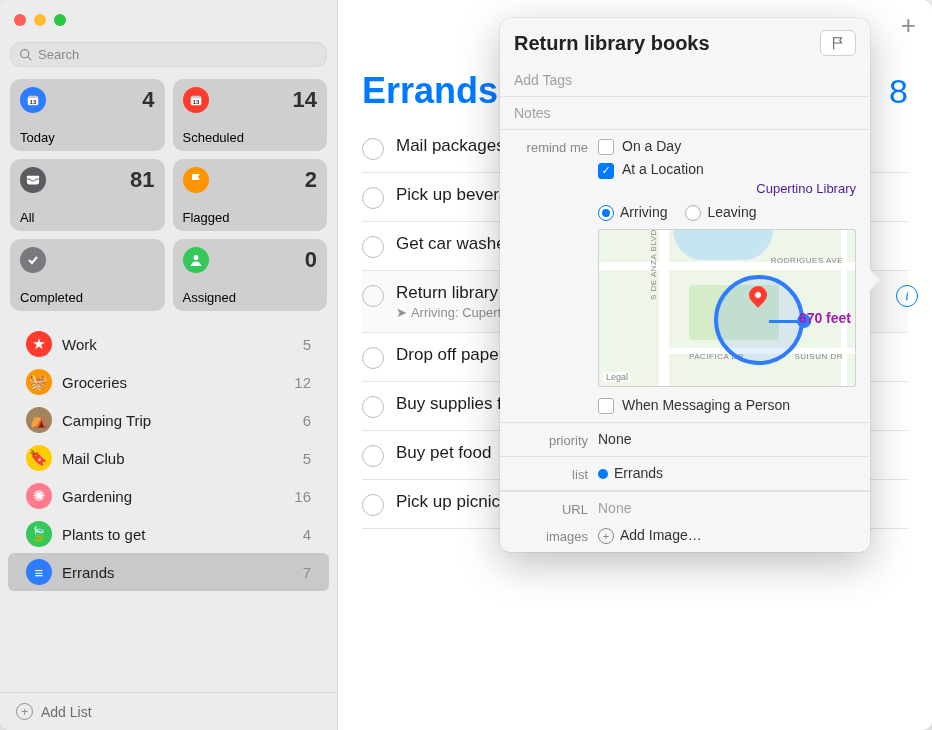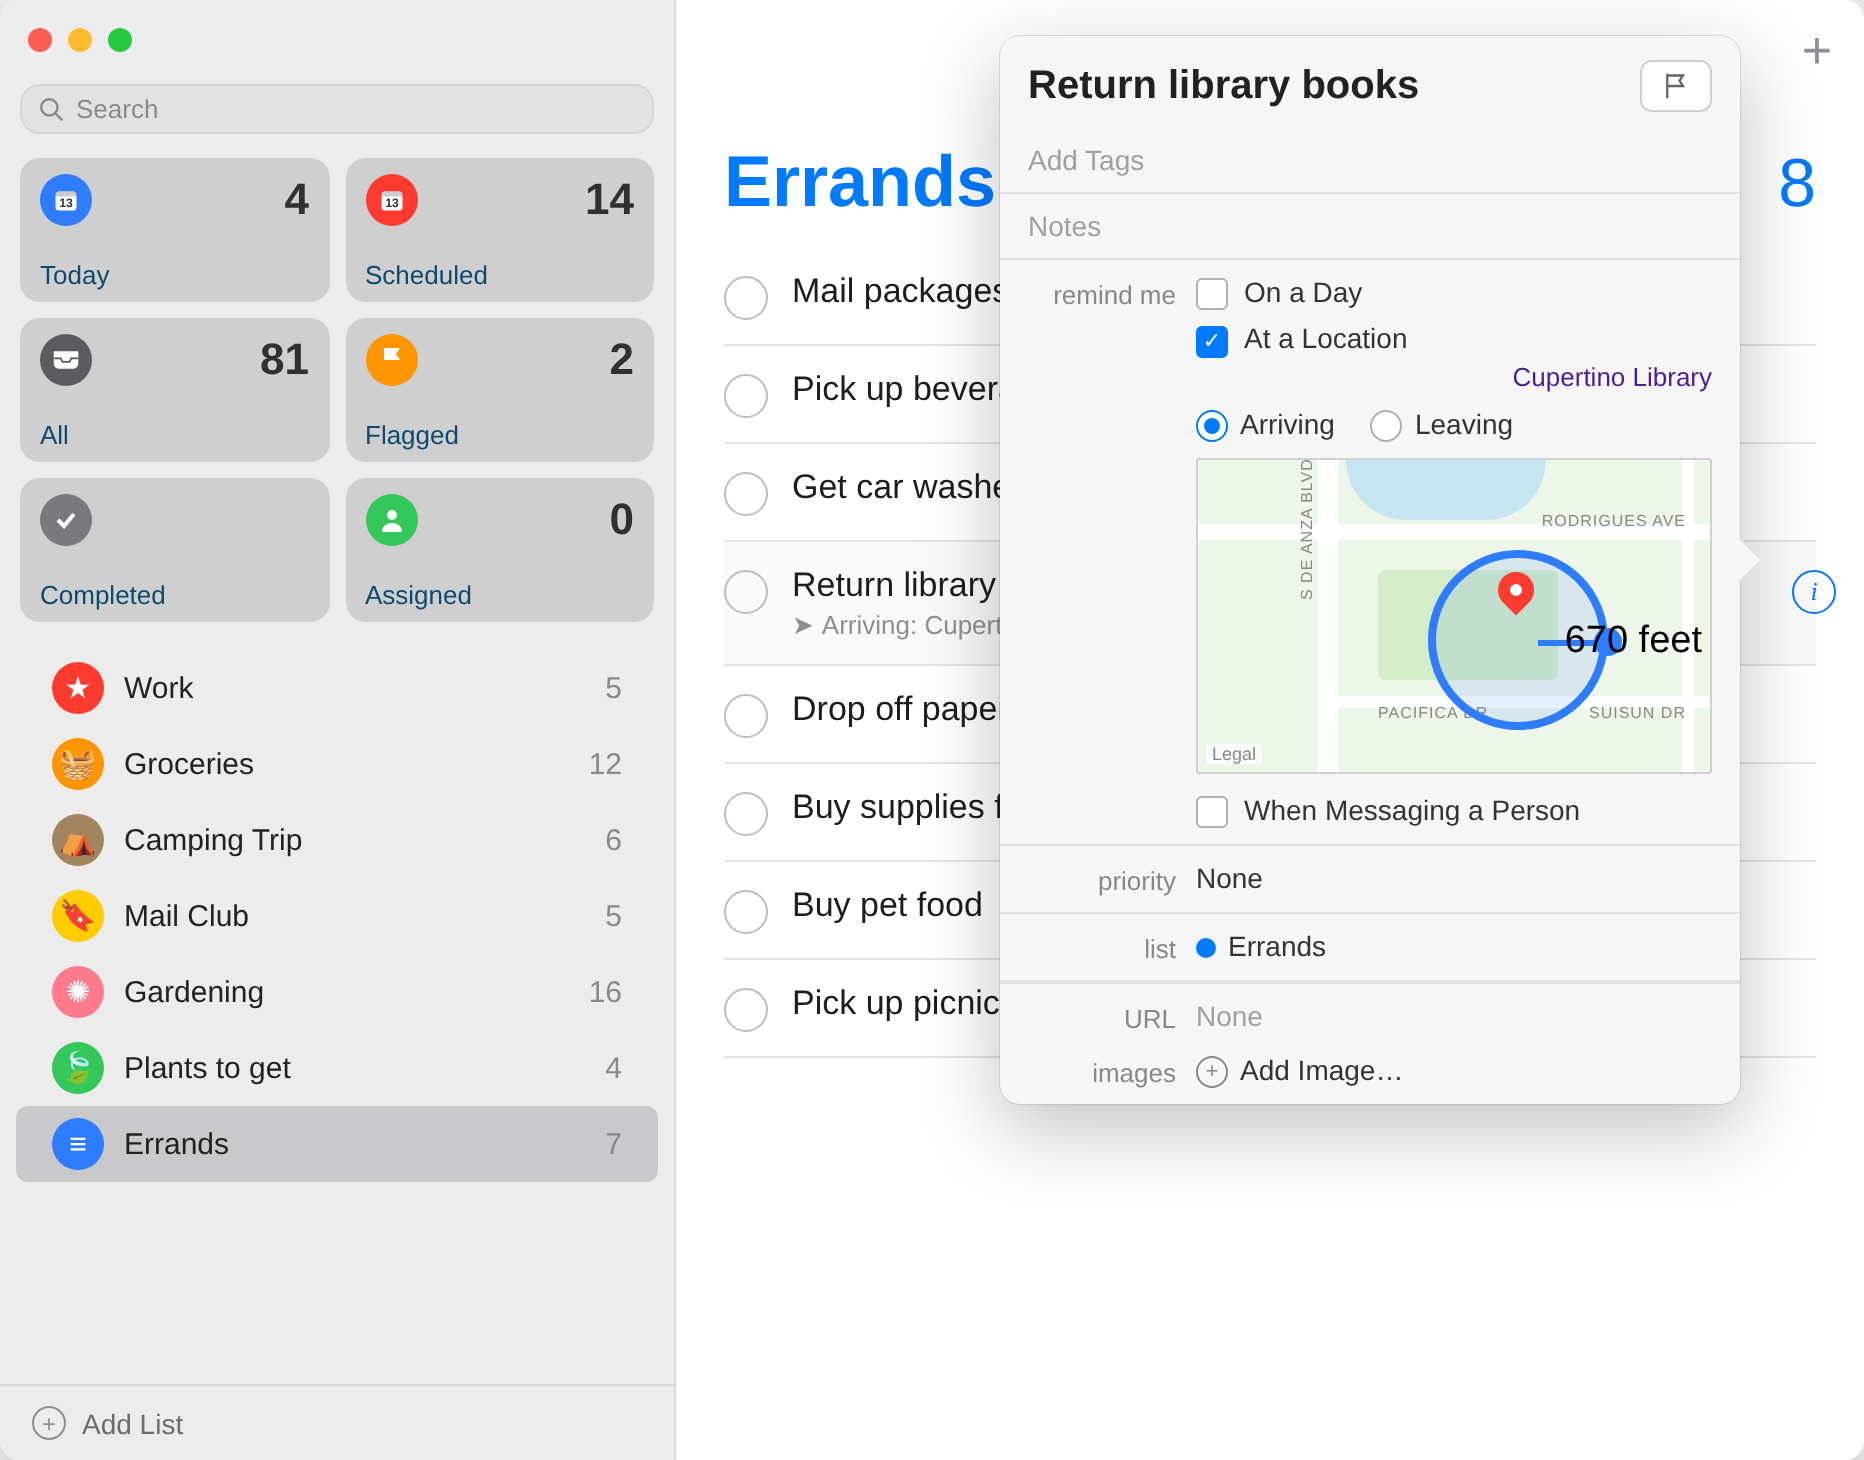--- a/index.html
+++ b/index.html
@@ -45,21 +45,21 @@
   }
   .smart {
     background: #cfcfcf; border-radius: 10px;
     padding: 8px 10px 6px; height: 72px;
     display: flex; flex-direction: column; justify-content: space-between;
     cursor: pointer;
   }
   .smart-top { display: flex; justify-content: space-between; align-items: flex-start; }
   .smart-icon { width: 26px; height: 26px; border-radius: 50%; display: flex; align-items: center; justify-content: center; color: #fff; font-size: 13px; font-weight: 600;}
   .smart-count { font-size: 22px; font-weight: 700; color: #303030; }
-  .smart-label { font-size: 13px; color: #0c4a6e; font-weight: 500;}
+  .smart-label { font-size: 13px; color: #000000; font-weight: 500;}
   .lists {
     flex: 1; overflow: auto; padding-top: 4px;
   }
   .list-row {
     display: flex; align-items: center; gap: 10px;
     padding: 6px 18px; font-size: 15px; color: #222; cursor: pointer;
     border-radius: 6px; margin: 0 8px;
   }
   .list-row.selected { background: #c9c9cb; }
   .list-icon {
@@ -134,21 +134,21 @@
   .map-road-h2 { position:absolute; left:70px; top:118px; right:0; height:6px; background:#fff;}
   .map-label { position:absolute; font-size:8px; color:#888; letter-spacing:0.5px; white-space:nowrap;}
   .water { position:absolute; left:74px; top:0; width:100px; height:30px; background:#c7e5f0; border-radius:0 0 40px 40px;}
   .green1 { position:absolute; left:90px; top:55px; width:90px; height:55px; background:#d5ecc8; border-radius:4px;}
   .geofence { position:absolute; left:115px; top:45px; width:90px; height:90px; border:4px solid #2e7cff; border-radius:50%; background:rgba(46,124,255,.12);}
   .pin { position:absolute; left:150px; top:56px; }
   .pin-head{width:18px;height:18px;background:#ff3b30;border-radius:50% 50% 50% 0;transform:rotate(-45deg);display:flex;align-items:center;justify-content:center;}
   .pin-head::after{content:"";width:6px;height:6px;background:#fff;border-radius:50%;}
   .handle { position:absolute; left:198px; top:84px; width:14px;height:14px;background:#2e7cff;border-radius:50%;}
   .handle-line{position:absolute;left:170px;top:90px;width:30px;height:3px;background:#2e7cff;}
-  .dist-label{position:absolute;right:4px;top:80px;color:#000000;font-size:19px;font-weight:400;}
+  .dist-label{position:absolute;right:4px;top:80px;color:#a21caf;font-size:14px;font-weight:700;}
   .msg-line { margin-top:10px;}
   .list-dot { width:10px;height:10px;border-radius:50%;background:#007aff;display:inline-block;margin-right:6px;vertical-align:middle;}
   .add-img-circ{width:16px;height:16px;border:1.2px solid #888;border-radius:50%;display:inline-flex;align-items:center;justify-content:center;font-size:11px;color:#888;margin-right:6px;vertical-align:middle;}
   .pop-pointer {
     position:absolute; right:-8px; top:254px;
     width:16px;height:16px;background:#f6f6f6;transform:rotate(45deg);
     border-right:0.5px solid rgba(0,0,0,.08); border-top:0.5px solid rgba(0,0,0,.08);
   }
   .legal { position:absolute; left:4px; bottom:4px; font-size:9px; color:#888; background:rgba(255,255,255,.7); padding:0 3px; border-radius:2px;}
 </style>

